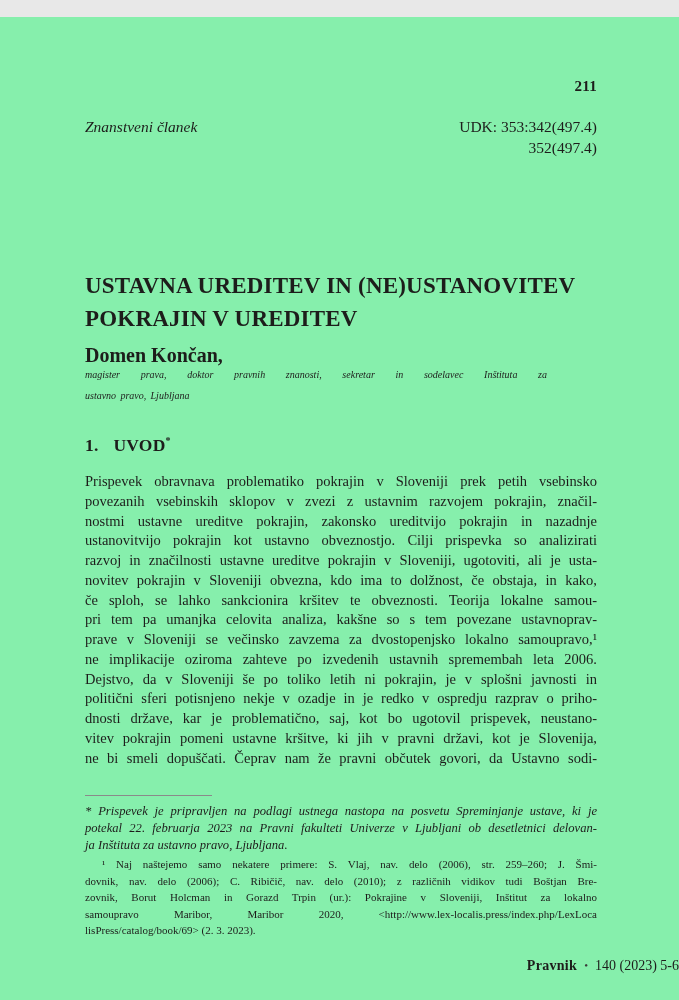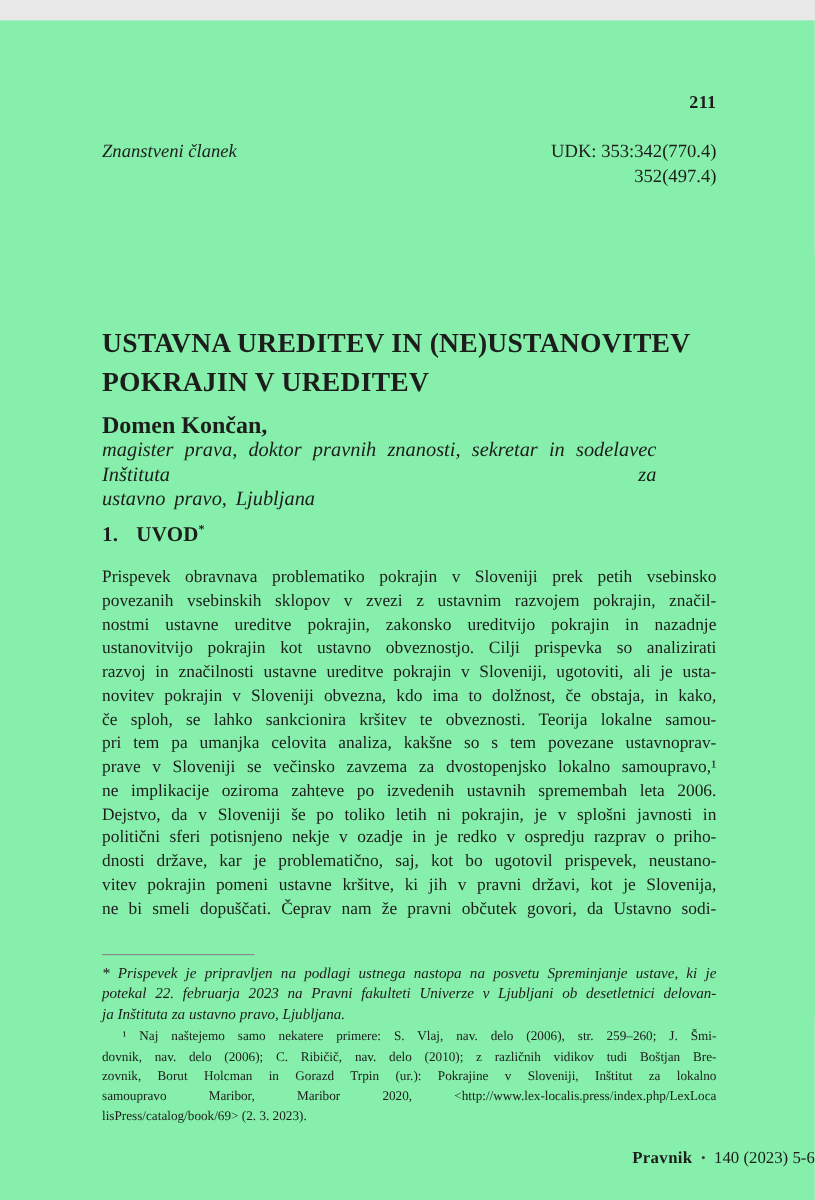--- a/index.html
+++ b/index.html
@@ -35,21 +35,21 @@
     line-height: 33px; letter-spacing: 0.2px;
   }
   .title-block .tline { white-space: nowrap; }
 
   .author-name {
     left: 85px; top: 327px;
     font-size: 20px; font-weight: bold;
   }
   .affiliation {
     left: 85px; top: 348px; width: 462px;
-    font-size: 17px; font-style: italic;
+    font-size: 10px; font-style: italic;
     line-height: 20.5px; word-spacing: 0.18em;
   }
 
   .section-heading {
     left: 85px; top: 418px;
     font-size: 17.5px; font-weight: bold; letter-spacing: 0.2px;
   }
   .section-heading .h-text { margin-left: 15px; }
   .section-heading sup { font-size: 10px; }
 
@@ -85,21 +85,21 @@
 </head>
 <body>
 
 <div class="page">
 
   <div class="abs page-number">211</div>
 
   <div class="abs article-type">Znanstveni članek</div>
 
   <div class="abs udk-block">
-    <div>UDK: 353:342(770.4)</div>
+    <div>UDK: 353:342(497.4)</div>
     <div>352(497.4)</div>
   </div>
 
   <div class="abs title-block">
       <div class="tline">USTAVNA UREDITEV IN (NE)USTANOVITEV</div>
       <div class="tline">POKRAJIN V UREDITEV</div>
     </div>
 
   <div class="abs author-name">Domen Končan,</div>
 

